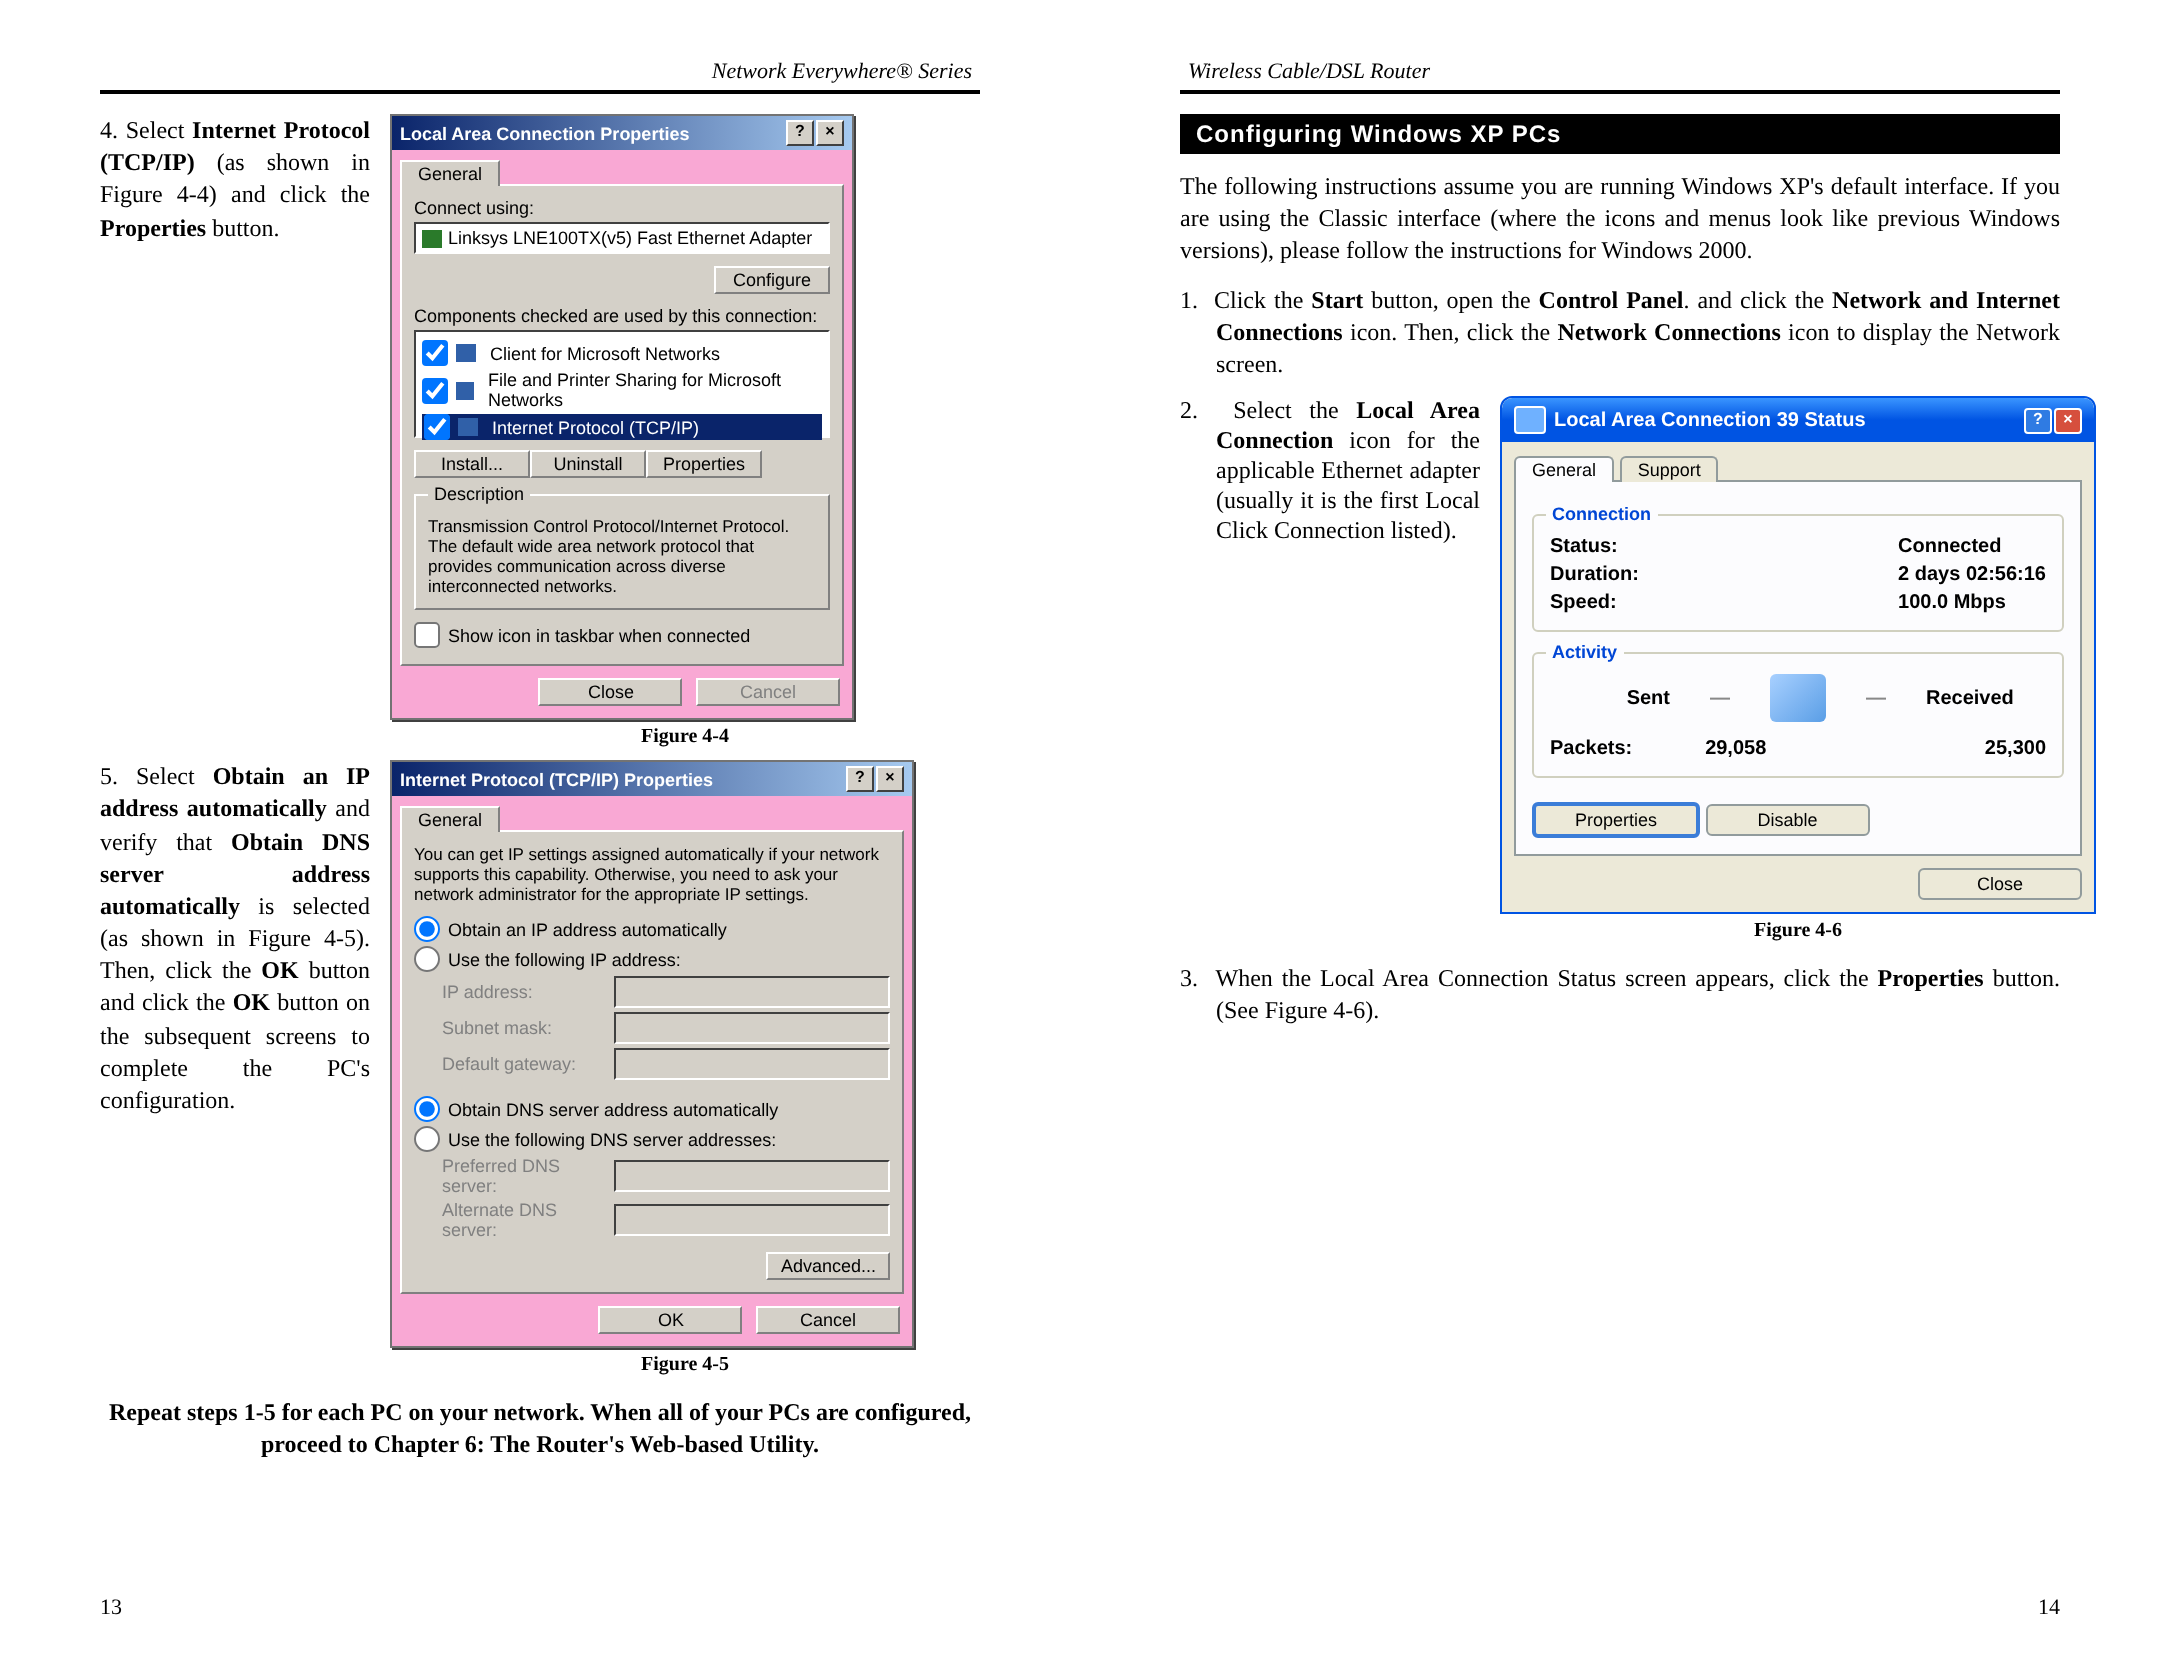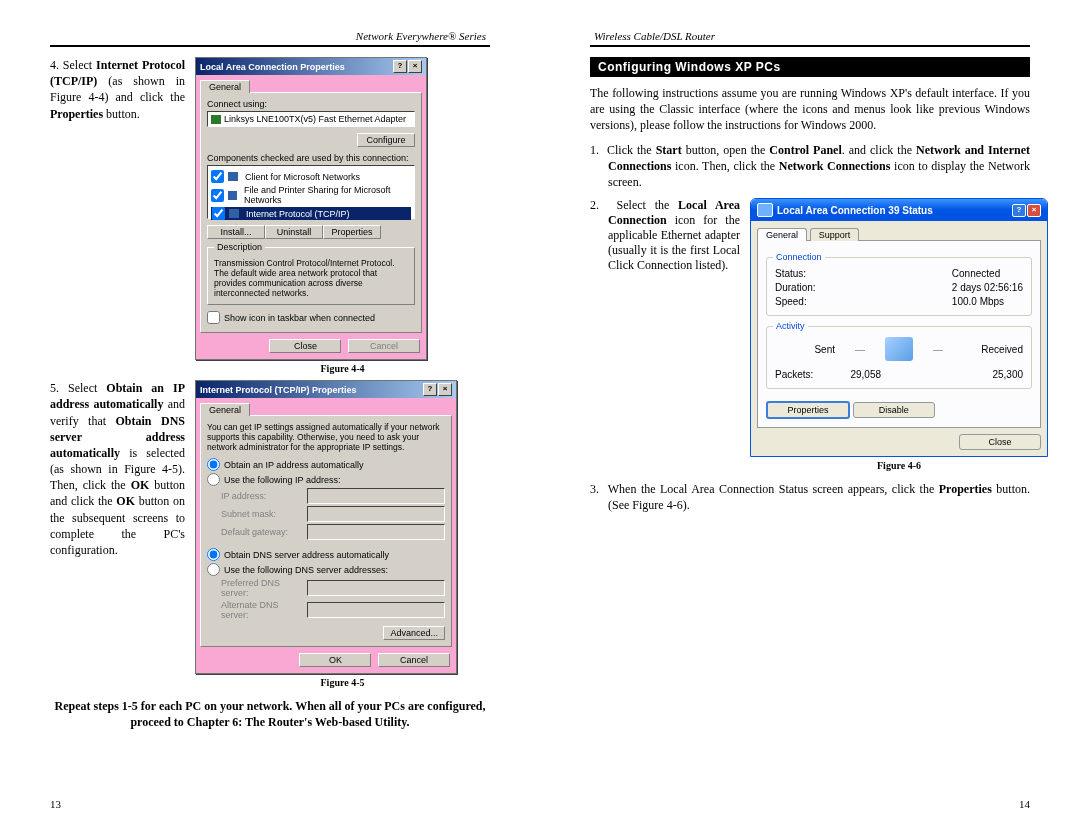--- a/index.html
+++ b/index.html
@@ -180,21 +180,21 @@
   .xp .titlebar .tbtn.help{background:#2f7be3;}
   .xp-body{padding:6px;}
   .xp .tab{
     border:1px solid #919b9c;border-bottom:none;background:#fcfcfe;border-radius:3px 3px 0 0;
   }
   .xp .tab.inactive{background:#ece9d8;}
   .xp .panel{
     background:#fcfcfe;border:1px solid #919b9c;padding:8px;margin:0;
   }
   .xp .group{
-    border:1px solid #d0d0bf;border-radius:3px;padding:10px 8px 8px 8px;
+    border:1px solid #d0d0bf;border-radius:3px;padding:10px 8px 8px 8px;font-weight:bold;
   }
   .xp .group .legend{background:#fcfcfe;color:#0046d5;}
   .xp .info-grid{display:grid;grid-template-columns:1fr auto;font-size:10px;row-gap:3px;}
   .xp .btn{border:1px solid #919b9c;background:#ece9d8;border-radius:3px;padding:2px 12px;min-width:56px;}
   .xp .actline{display:flex;align-items:center;justify-content:space-between;}
   .xp .acticon{width:28px;height:24px;background:linear-gradient(135deg,#a8d0ff,#5a9ee6);border-radius:3px;}
 
   .right-flow .step-row{display:flex;gap:10px;align-items:flex-start;}
   .right-flow .step-text{flex:0 0 132px;font-size:12px;text-align:justify;}
 </style>
@@ -374,21 +374,21 @@
                     <span>100.0 Mbps</span>
                 </div>
               </div>
               <div class="group" style="margin-top:10px;">
                 <span class="legend">Activity</span>
                 <div class="actline">
                   <span style="width:60px;text-align:right;">Sent</span>
                   <span style="flex:0 0 auto;color:#888;">—</span>
                   <span class="acticon"></span>
                   <span style="flex:0 0 auto;color:#888;">—</span>
-                  <span style="width:60px;text-align:right;">Received</span>
+                  <span style="width:60px;text-align:left;">Received</span>
                 </div>
                 <div class="actline" style="margin-top:8px;">
                   <span>Packets:</span>
                   <span style="flex:1;text-align:center;">29,058</span>
                   <span style="flex:1;text-align:right;">25,300</span>
                 </div>
               </div>
               <div style="margin-top:12px;">
                 <span class="btn" style="border:2px solid #3b7dd8;">Properties</span>
                 <span class="btn">Disable</span>

